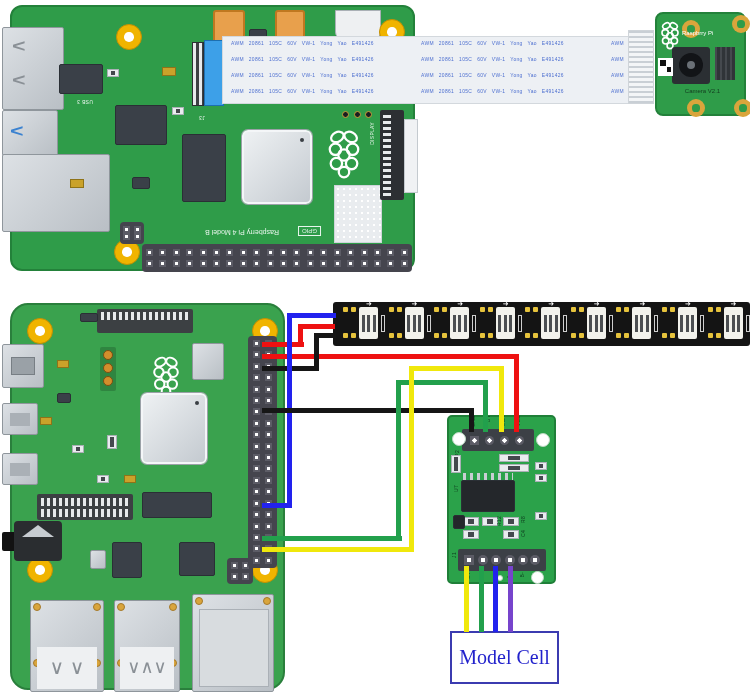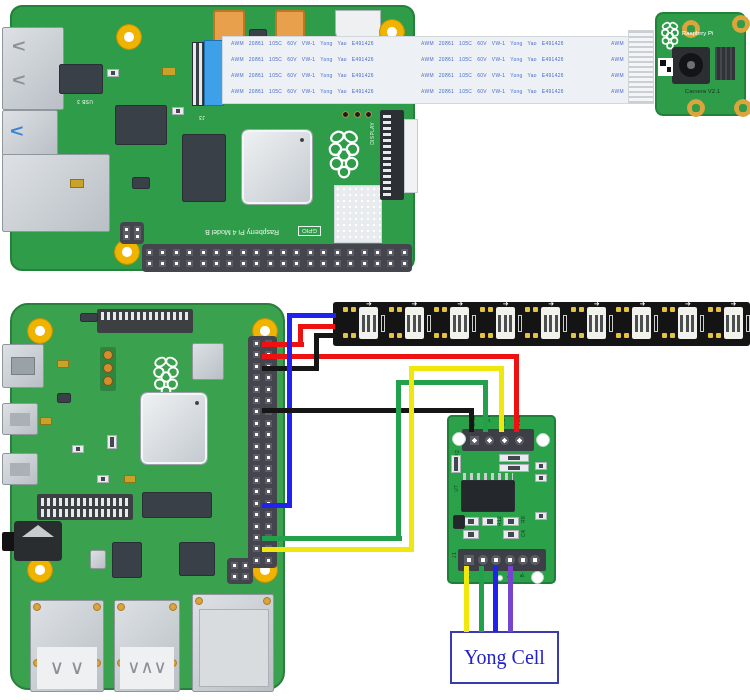--- a/index.html
+++ b/index.html
@@ -558,21 +558,21 @@
     <div class="vlab" style="left:31px;top:155px">E-</div>
     <div class="vlab" style="left:44px;top:155px">A-</div>
     <div class="vlab" style="left:58px;top:155px">A+</div>
     <div class="vlab" style="left:71px;top:155px">B-</div>
     <div class="vlab" style="left:83px;top:155px">B+</div>
     <div class="whole" style="left:82px;top:154px;width:13px;height:13px"></div>
     <div class="whole" style="left:48px;top:158px;width:6px;height:6px"></div>
   </div>
 
   <div id="loadcell">
-    <span>Yong Cell</span>
+    <span>Model Cell</span>
   </div>
 
   <div class="w red" style="left:262px;top:342px;width:42px;height:5px"></div>
   <div class="w red" style="left:298px;top:324px;width:5px;height:23px"></div>
   <div class="w red" style="left:298px;top:324px;width:37px;height:5px"></div>
 
   <div class="w red" style="left:262px;top:354px;width:257px;height:5px"></div>
   <div class="w red" style="left:514px;top:354px;width:5px;height:78px"></div>
 
   <div class="w blk" style="left:262px;top:366px;width:57px;height:5px"></div>

